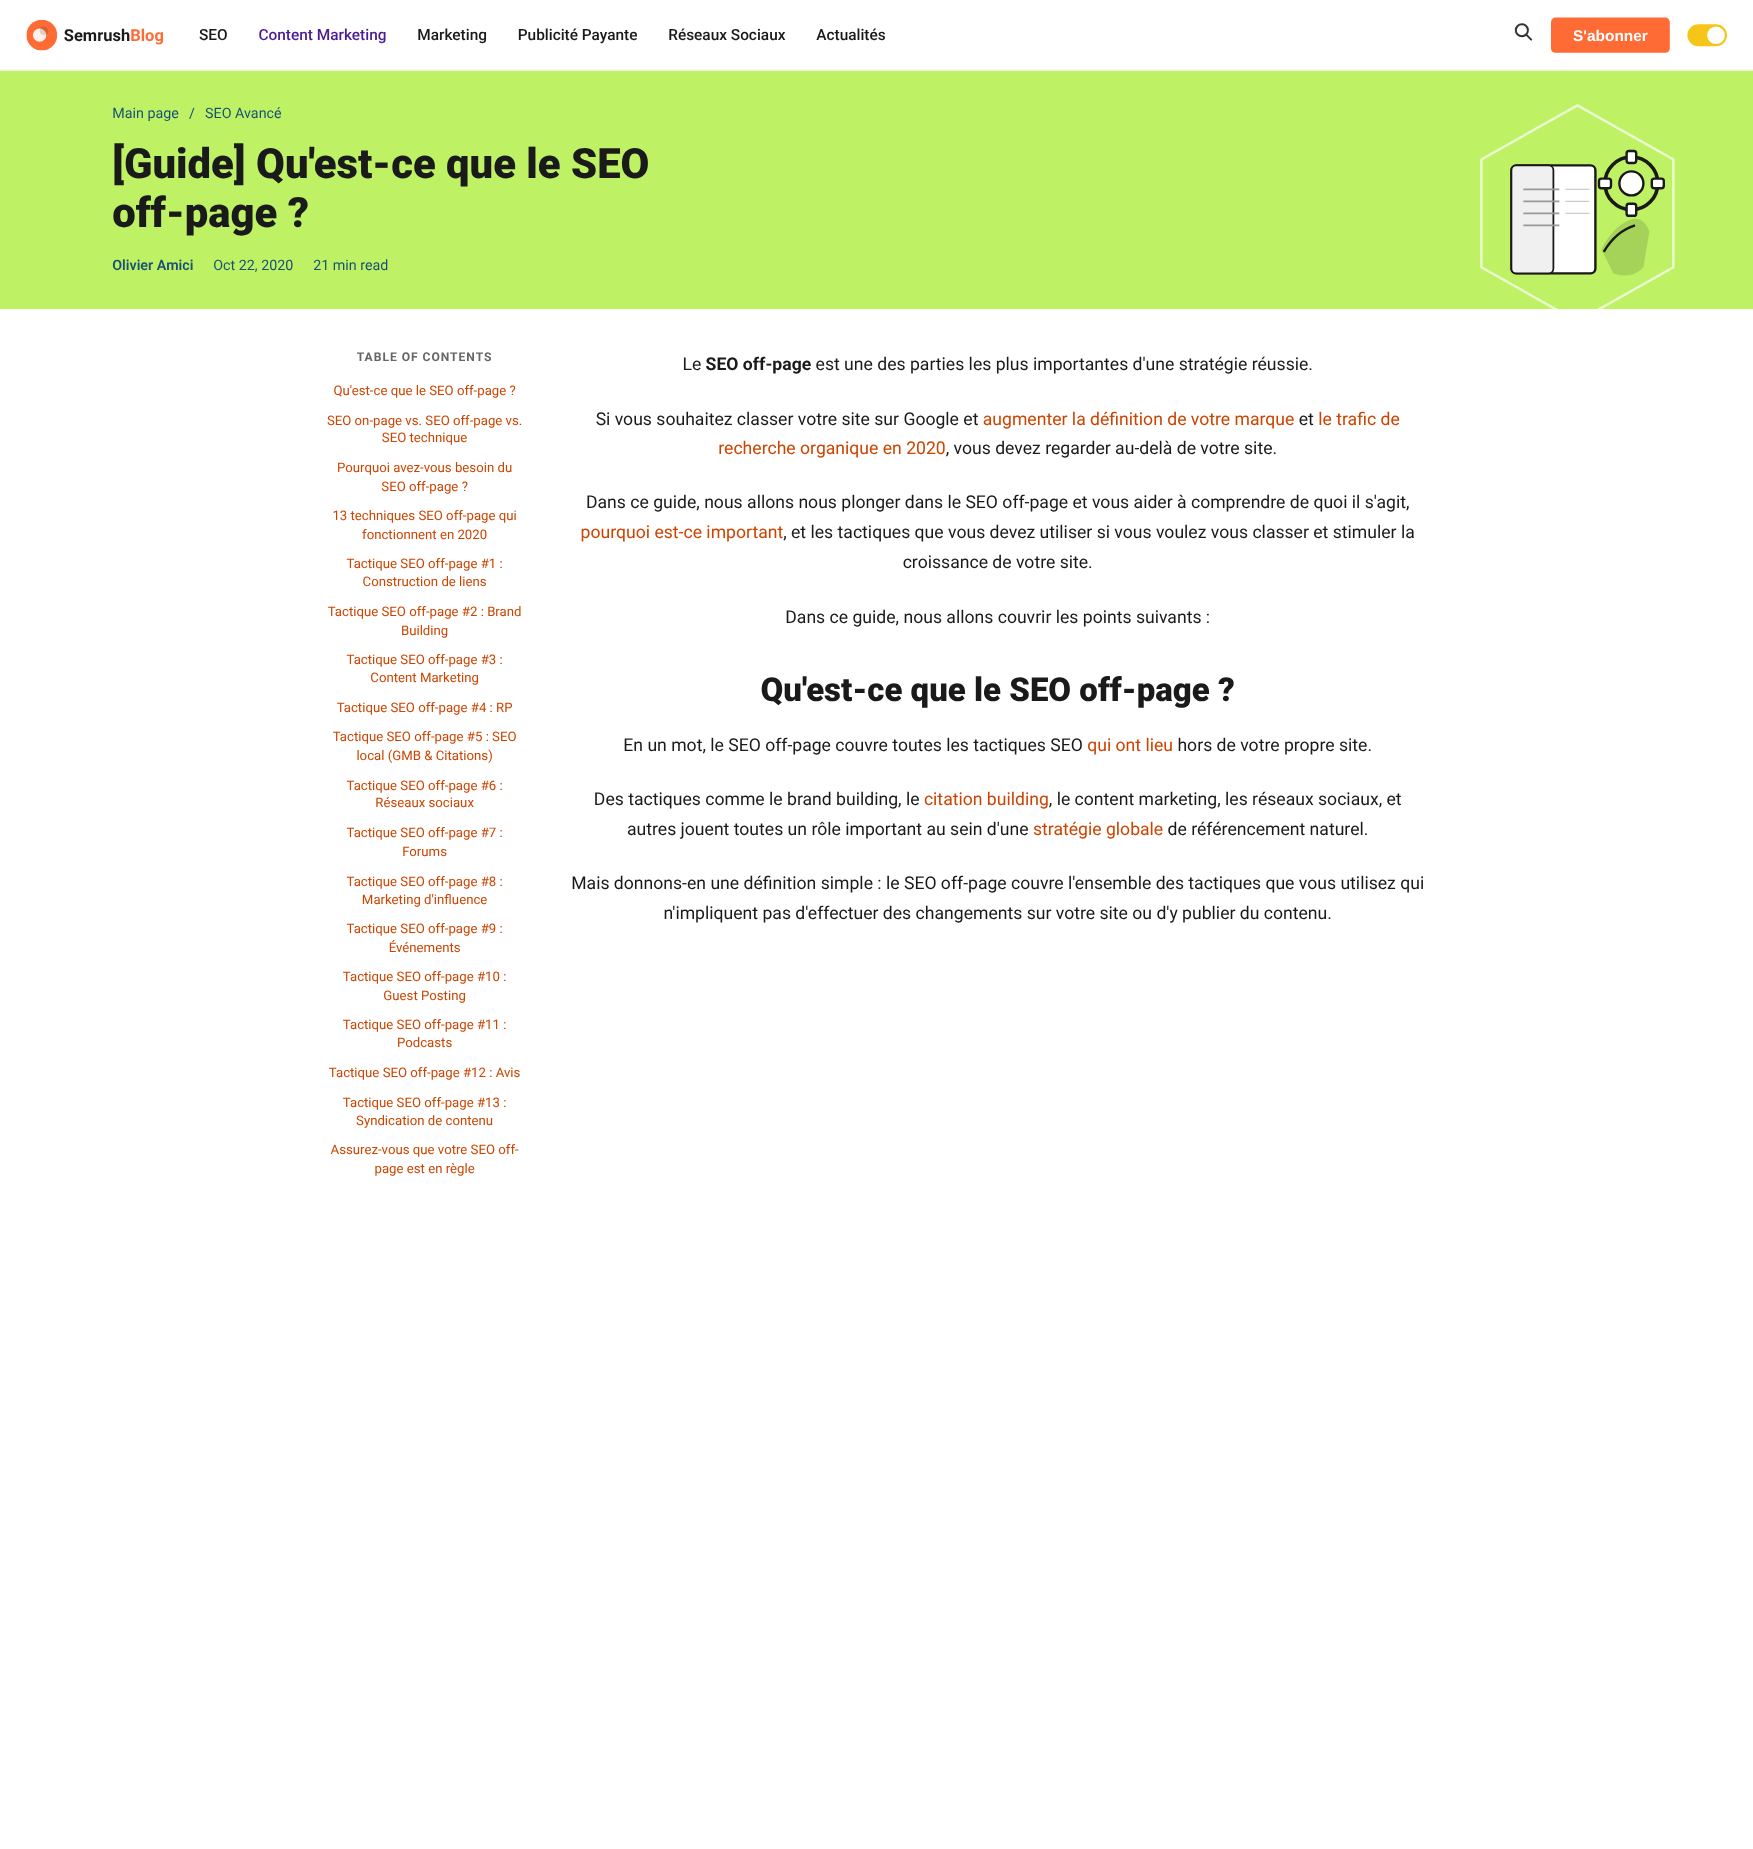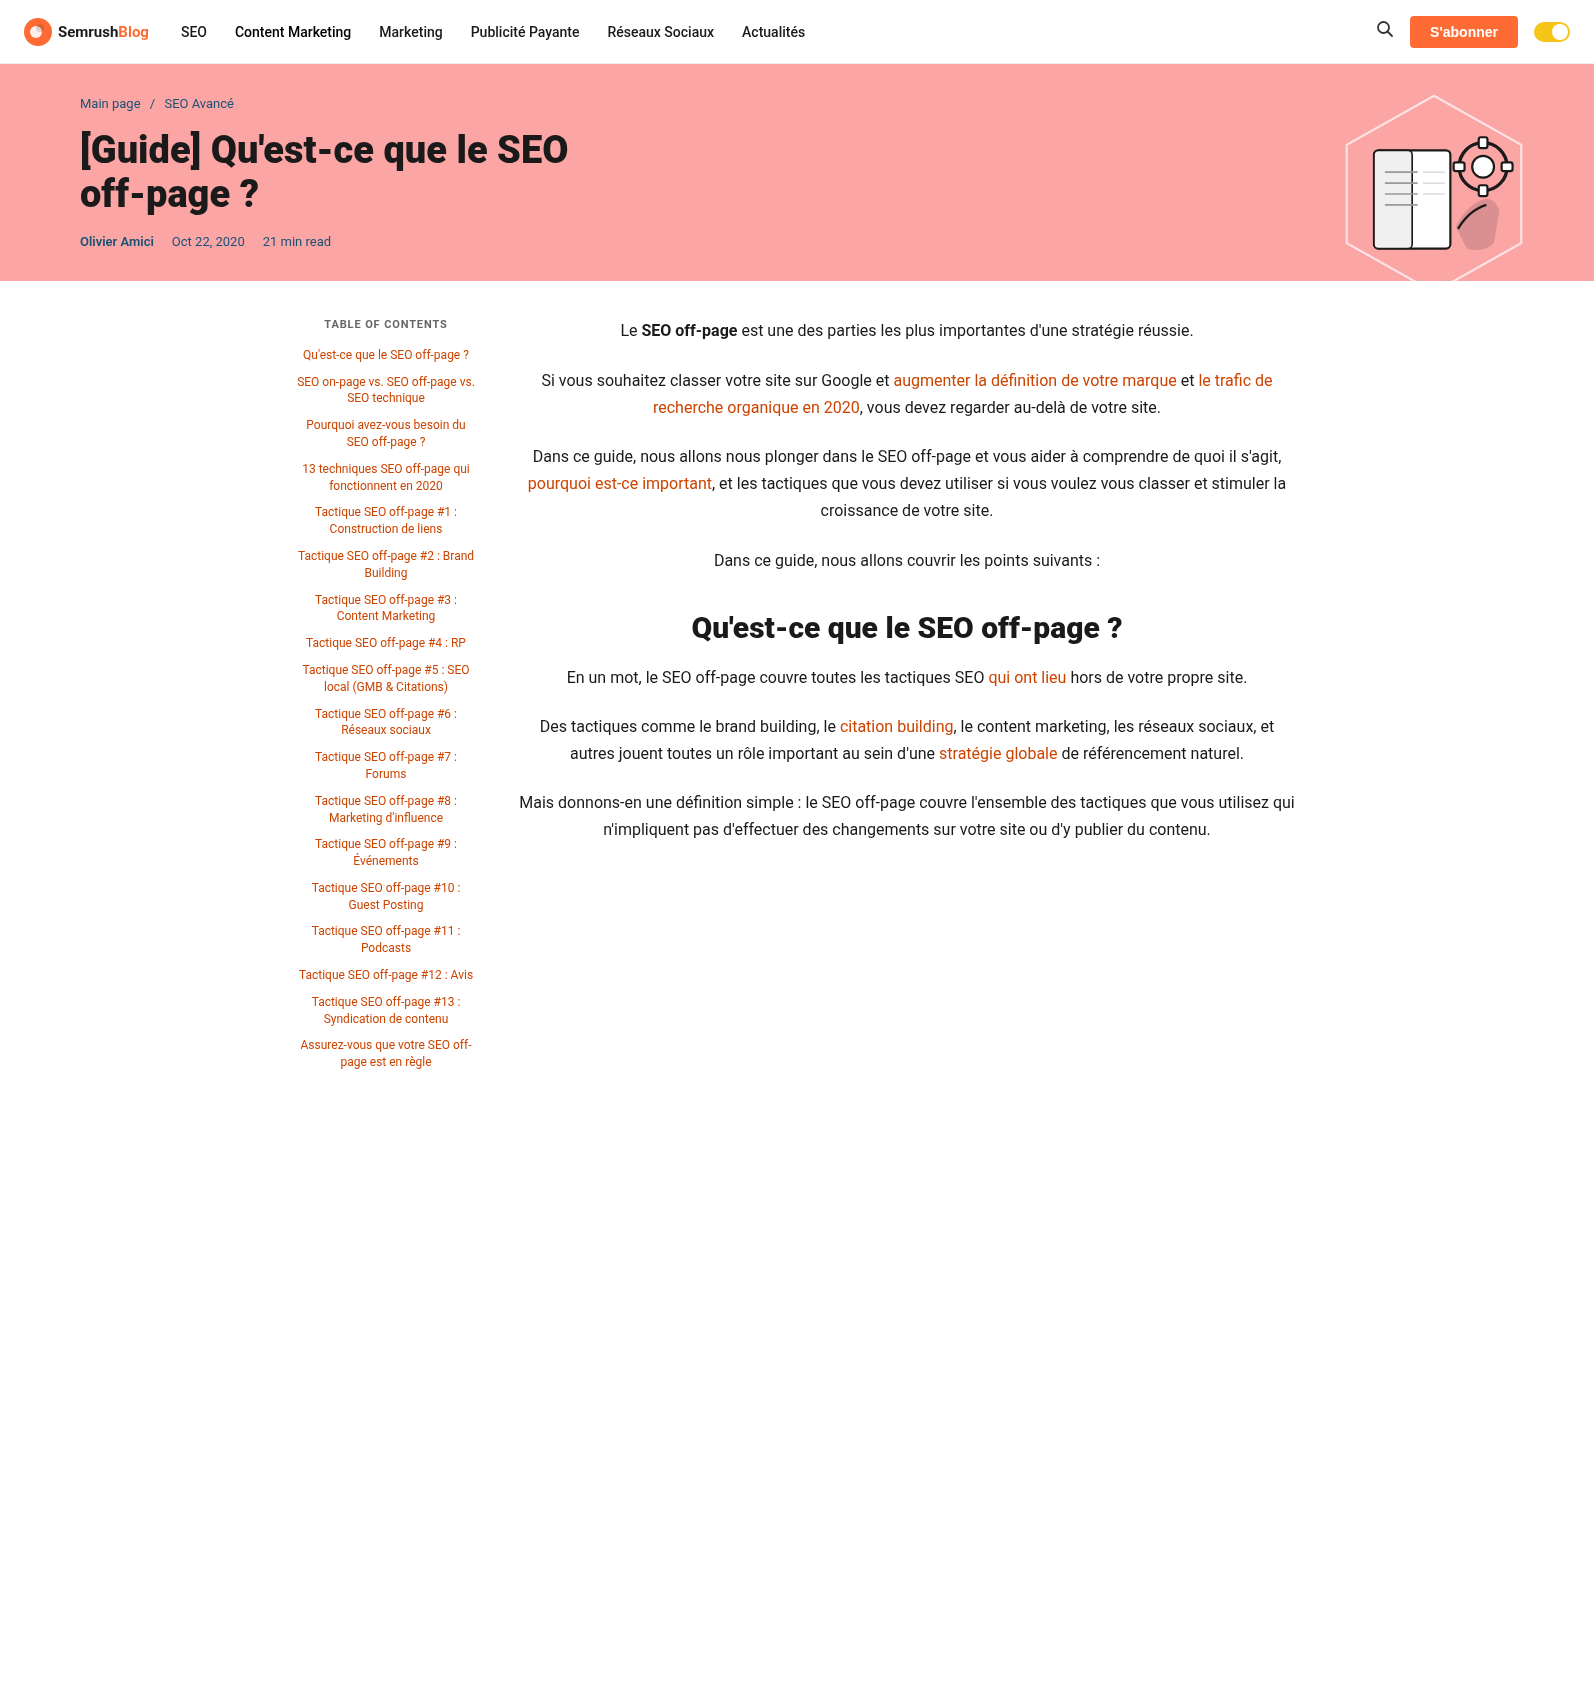--- a/index.html
+++ b/index.html
@@ -13,41 +13,41 @@
       position: sticky; top: 0; z-index: 100;
     }
     .nav-logo { display: flex; align-items: center; margin-right: 32px; text-decoration: none; }
     .nav-logo-icon { width: 28px; height: 28px; margin-right: 6px; }
     .nav-logo-semrush { font-weight: 700; font-size: 15px; color: #1a1a1a; }
     .nav-logo-blog { color: #ff6b35; font-weight: 700; font-size: 15px; }
     .nav-links { display: flex; gap: 28px; flex: 1; }
     .nav-links a {
       text-decoration: none; color: #1a1a1a; font-size: 14px; font-weight: 500;
     }
-    .nav-links a.active { color: #000000; text-align: right; }
+    .nav-links a.active { color: #4c1d95; text-align: right; }
     .nav-right { display: flex; align-items: center; gap: 16px; justify-content: center; }
     .search-icon-btn {
       background: none; border: none; cursor: pointer; font-size: 18px; color: #333;
     }
     .subscribe-btn {
       background: #ff6b35; color: #fff; border: none; border-radius: 4px;
       padding: 8px 20px; font-size: 14px; font-weight: 600; cursor: pointer;
     }
     .toggle-switch {
       width: 36px; height: 20px; background: #f5c518; border-radius: 10px;
       position: relative; cursor: pointer;
     }
     .toggle-switch::after {
       content: ''; position: absolute; top: 2px; right: 2px;
       width: 16px; height: 16px; background: #fff; border-radius: 50%;
     }
 
     
     .hero {
-      background: #fca5a5; padding: 32px 48px 32px 80px;
+      background: #bef264; padding: 32px 48px 32px 102px;
       position: relative; min-height: 200px; overflow: hidden;
     }
     .breadcrumb {
       font-size: 13px; color: #1a5276; margin-bottom: 18px;
     }
     .breadcrumb a { color: #1a5276; text-decoration: none; }
     .breadcrumb span { margin: 0 6px; }
     .hero-content { max-width: 500px; }
     .hero h1 {
       font-size: 38px; font-weight: 900; color: #1a1a1a;

